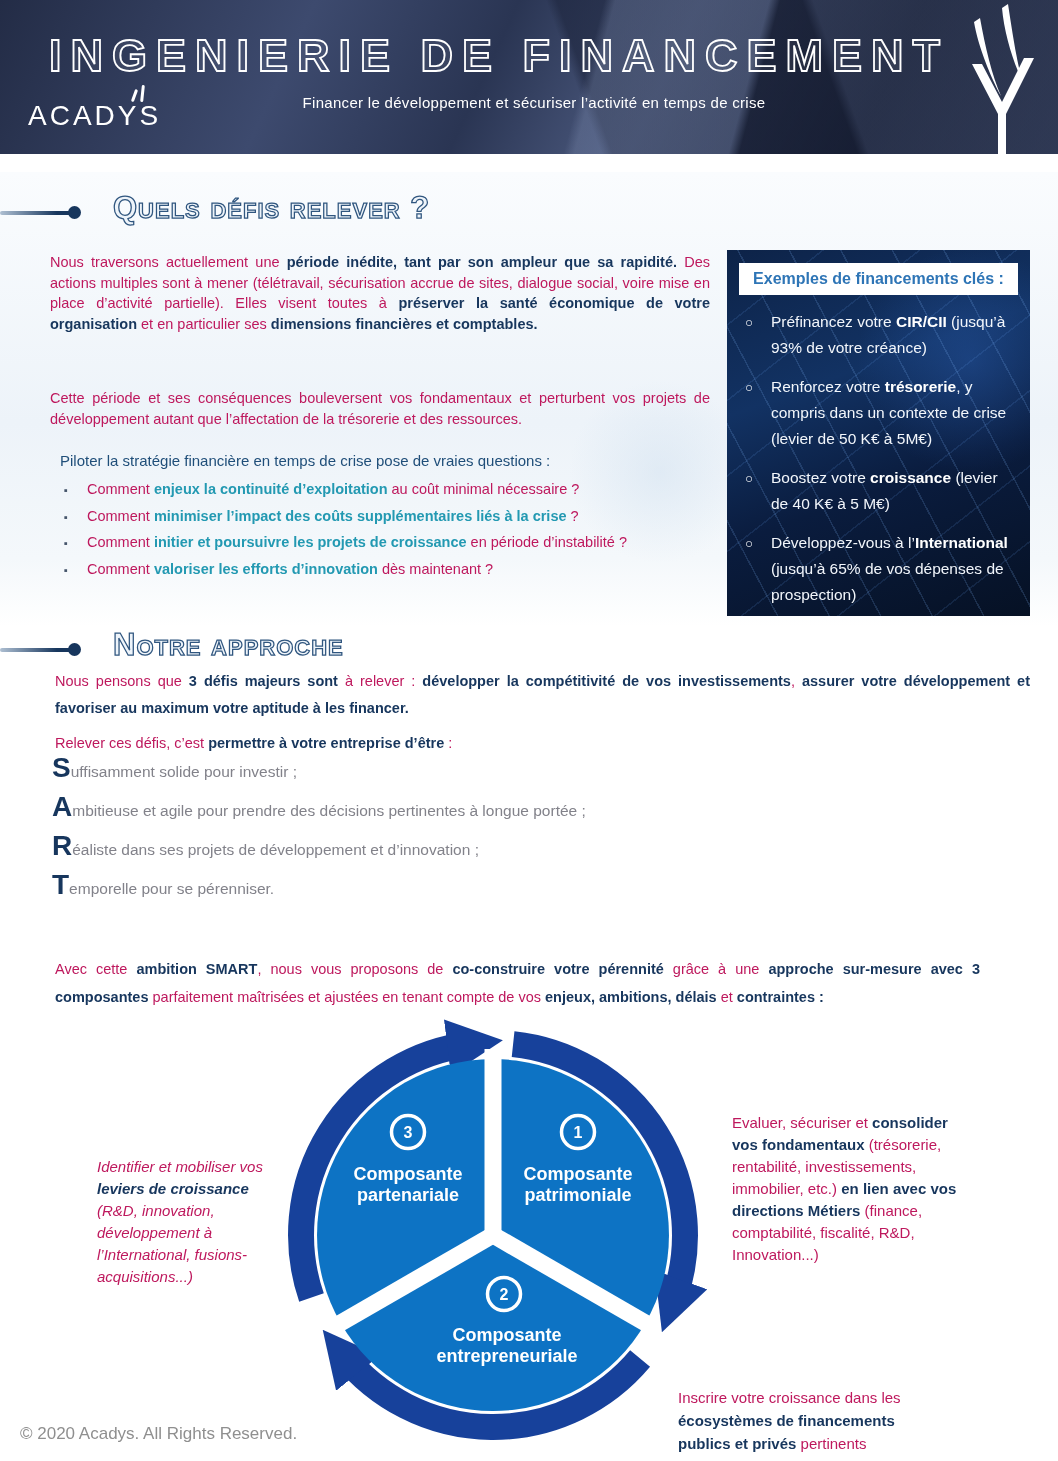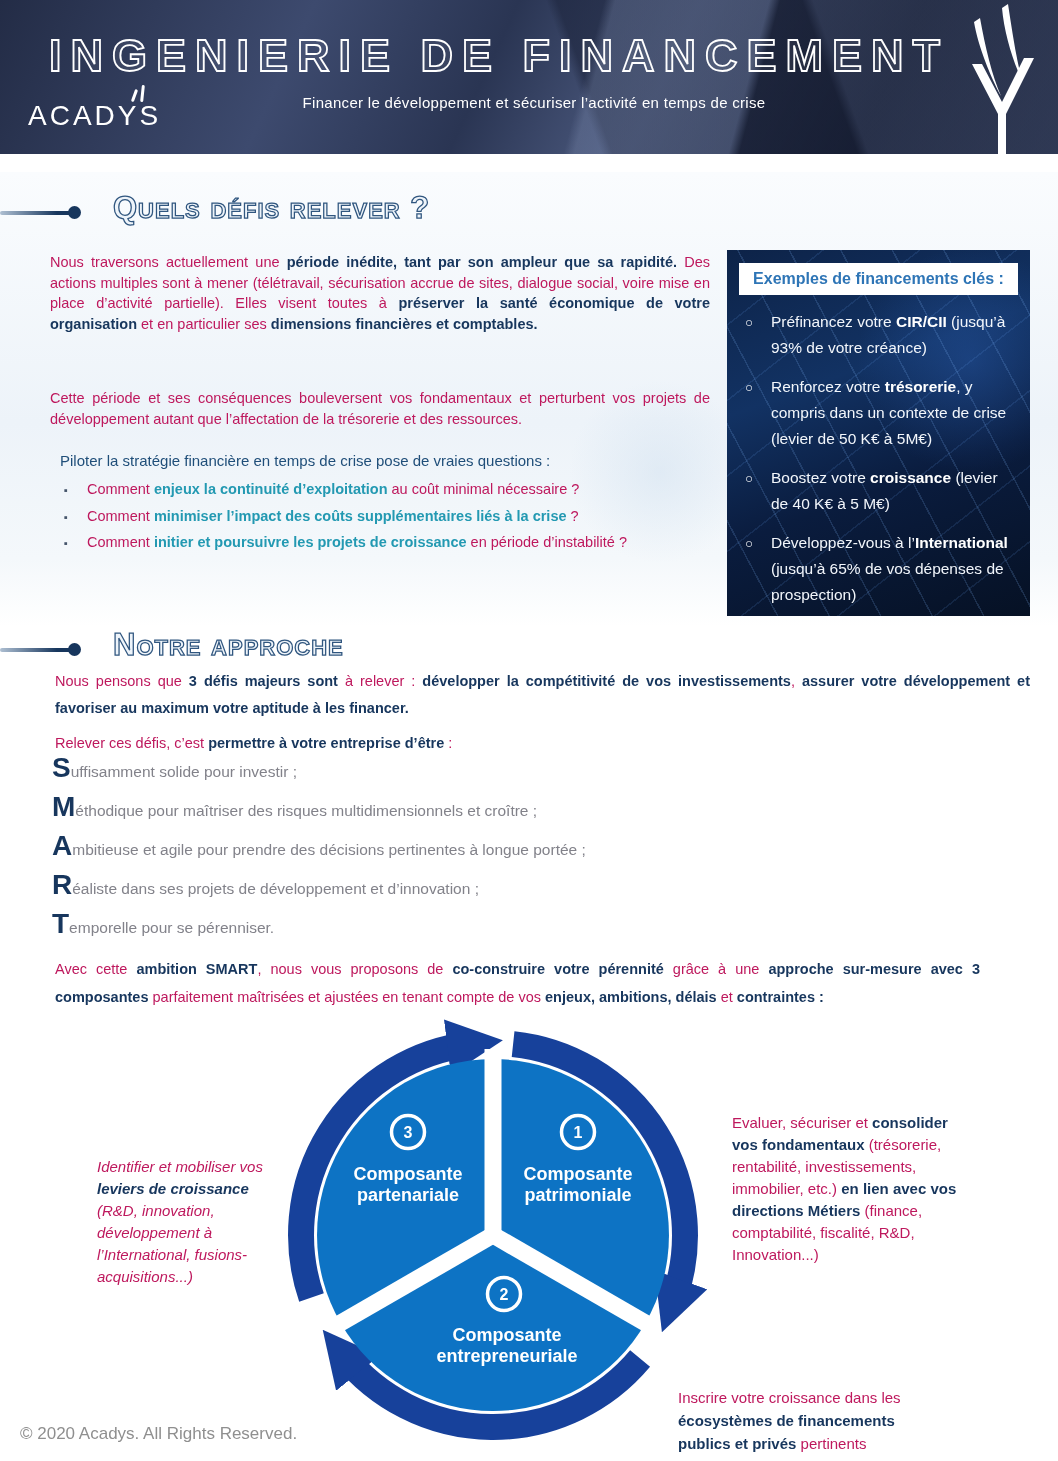--- a/index.html
+++ b/index.html
@@ -137,20 +137,21 @@
   <h2 class="sec-head" style="top:190px">Quels défis relever ?</h2>
 
   <p class="para" style="left:50px; top:252px; width:660px;"><span class="run g">Nous traversons actuellement une </span><span class="run n">période inédite, tant par son ampleur que sa rapidité.</span><span class="run g"> Des actions multiples sont à mener (télétravail, sécurisation accrue de sites, dialogue social, voire mise en place d’activité partielle). Elles visent toutes à </span><span class="run n">préserver la santé économique de votre organisation</span><span class="run g"> et en particulier ses </span><span class="run n">dimensions financières et comptables.</span></p>
   <p class="para" style="left:50px; top:388px; width:660px;"><span class="run g">Cette période et ses conséquences bouleversent vos fondamentaux et perturbent vos projets de développement autant que l’affectation de la trésorerie et des ressources.</span></p>
 
   <div class="questions-heading">Piloter la stratégie financière en temps de crise pose de vraies questions :</div>
   <ul class="q-list">
     <li class="q-item"><span class="run g">Comment </span><span class="run t">enjeux la continuité d’exploitation</span><span class="run g"> au coût minimal nécessaire ?</span></li>
     <li class="q-item"><span class="run g">Comment </span><span class="run t">minimiser l’impact des coûts supplémentaires liés à la crise</span><span class="run g"> ?</span></li>
     <li class="q-item"><span class="run g">Comment </span><span class="run t">initier et poursuivre les projets de croissance</span><span class="run g"> en période d’instabilité ?</span></li>
+    <li class="q-item"><span class="run g">Comment </span><span class="run t">valoriser les efforts d’innovation</span><span class="run g"> dès maintenant ?</span></li>
   </ul>
 
   <aside class="sidebar">
     <div class="sidebar-heading">Exemples de financements clés :</div>
     <ul class="sb-list">
       <li class="sb-item"><span class="run w">Préfinancez votre </span><span class="run b">CIR/CII</span><span class="run w"> (jusqu’à 93% de votre créance)</span></li>
       <li class="sb-item"><span class="run w">Renforcez votre </span><span class="run b">trésorerie</span><span class="run w">, y compris dans un contexte de crise (levier de 50 K€ à 5M€)</span></li>
       <li class="sb-item"><span class="run w">Boostez votre </span><span class="run b">croissance</span><span class="run w"> (levier de 40 K€ à 5 M€)</span></li>
       <li class="sb-item"><span class="run w">Développez-vous à l’</span><span class="run b">International</span><span class="run w"> (jusqu’à 65% de vos dépenses de prospection)</span></li>
     </ul>
@@ -160,21 +161,20 @@
     <div class="line"></div>
       <div class="dot"></div>
   </div>
   <h2 class="sec-head" style="top:627px">Notre approche</h2>
 
   <p class="ap-para" style="left:55px; top:668px; width:975px;"><span class="run g">Nous pensons que </span><span class="run n">3 défis majeurs sont</span><span class="run g"> à relever : </span><span class="run n">développer la compétitivité de vos investissements</span><span class="run g">, </span><span class="run n">assurer votre développement et favoriser au maximum votre aptitude à les financer.</span></p>
   <p class="ap-para" style="left:55px; top:730px; width:975px;"><span class="run g">Relever ces défis, c’est </span><span class="run n">permettre à votre entreprise d’être</span><span class="run g"> :</span></p>
 
   <ul class="smart-list">
     <li class="smart-item"><span class="smart-letter">S</span><span class="smart-rest">uffisamment solide pour investir ;</span></li>
-    <li class="smart-item"><span class="smart-letter">M</span><span class="smart-rest">éthodique pour maîtriser des risques multidimensionnels et croître ;</span></li>
     <li class="smart-item"><span class="smart-letter">A</span><span class="smart-rest">mbitieuse et agile pour prendre des décisions pertinentes à longue portée ;</span></li>
     <li class="smart-item"><span class="smart-letter">R</span><span class="smart-rest">éaliste dans ses projets de développement et d’innovation ;</span></li>
     <li class="smart-item"><span class="smart-letter">T</span><span class="smart-rest">emporelle pour se pérenniser.</span></li>
   </ul>
 
   <p class="ap-para" style="left:55px; top:955px; width:925px; line-height:28px;"><span class="run g">Avec cette </span><span class="run n">ambition SMART</span><span class="run g">, nous vous proposons de </span><span class="run n">co-construire votre pérennité</span><span class="run g"> grâce à une </span><span class="run n">approche sur-mesure avec 3 composantes</span><span class="run g"> parfaitement maîtrisées et ajustées en tenant compte de vos </span><span class="run n">enjeux, ambitions, délais</span><span class="run g"> et </span><span class="run n">contraintes :</span></p>
 
   <svg class="diagram" viewBox="0 0 440 450">
     <defs>
       <marker id="ah" viewBox="0 0 10 10" refX="4" refY="5" markerWidth="2.15" markerHeight="2.15" orient="auto" markerUnits="strokeWidth">

